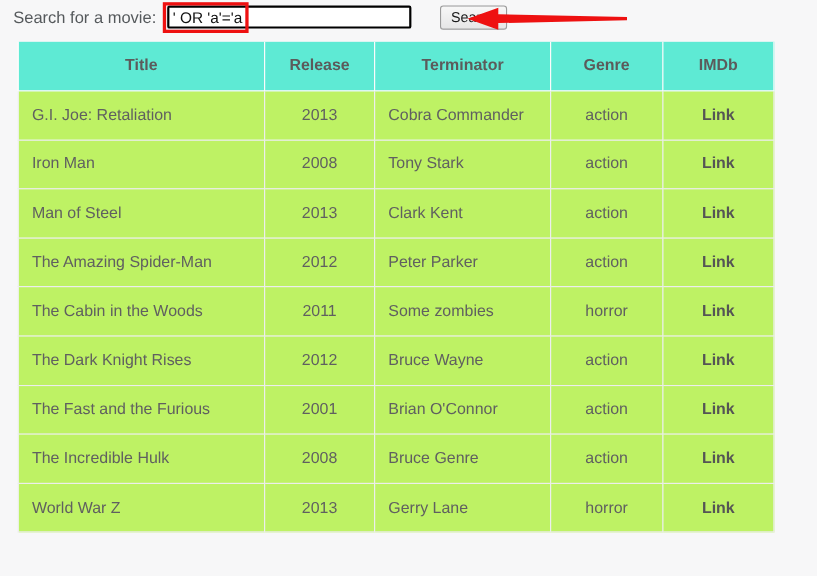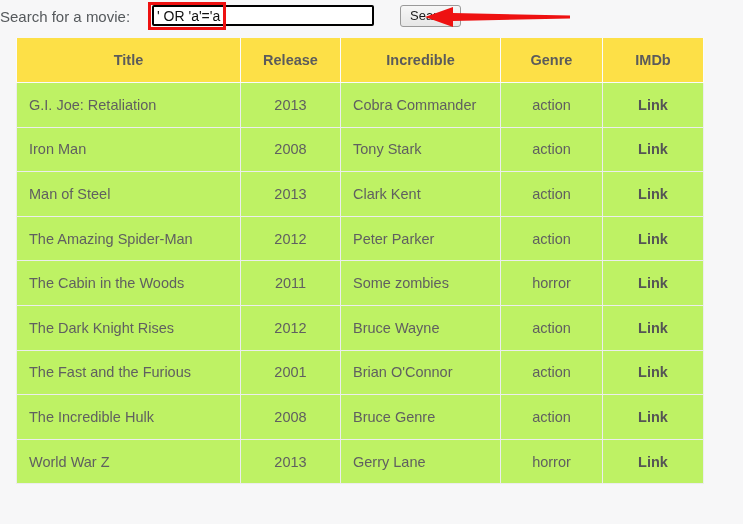--- a/index.html
+++ b/index.html
@@ -22,21 +22,21 @@
     left: 0;
     top: 0;
     width: 743px;
     height: 34px;
     display: flex;
     align-items: center;
   }
   .search-label {
     font-size: 15px;
     color: #55595c;
-    margin-left: 0;
+    margin-left: 12px;
     white-space: nowrap;
     line-height: 34px;
   }
   .search-input {
     position: absolute;
     left: 152px;
     top: 5px;
     width: 222px;
     height: 21px;
     box-sizing: border-box;
@@ -94,21 +94,21 @@
     position: absolute;
     left: 16px;
     top: 38px;
     width: 687px;
     border-collapse: collapse;
     table-layout: fixed;
     font-size: 14px;
     background: #ffffff;
   }
   .results-table th {
-    background: #fde047;
+    background: #5eead4;
     color: #5b5b5b;
     font-size: 14.5px;
     font-weight: bold;
     height: 44px;
     border: 1px solid #fbfbfb;
     border-top: none;
     text-align: center;
     padding: 0;
   }
   .results-table td {
@@ -165,21 +165,21 @@
     <col class="col-w-title">
     <col class="col-w-release">
     <col class="col-w-character">
     <col class="col-w-genre">
     <col class="col-w-imdb">
   </colgroup>
   <thead>
     <tr>
       <th>Title</th>
       <th>Release</th>
-      <th>Incredible</th>
+      <th>Terminator</th>
       <th>Genre</th>
       <th>IMDb</th>
     </tr>
   </thead>
   <tbody id="table-body">
       <tr>
         <td class="col-title">G.I. Joe: Retaliation</td>
         <td class="col-release">2013</td>
         <td class="col-character">Cobra Commander</td>
         <td class="col-genre">action</td>

